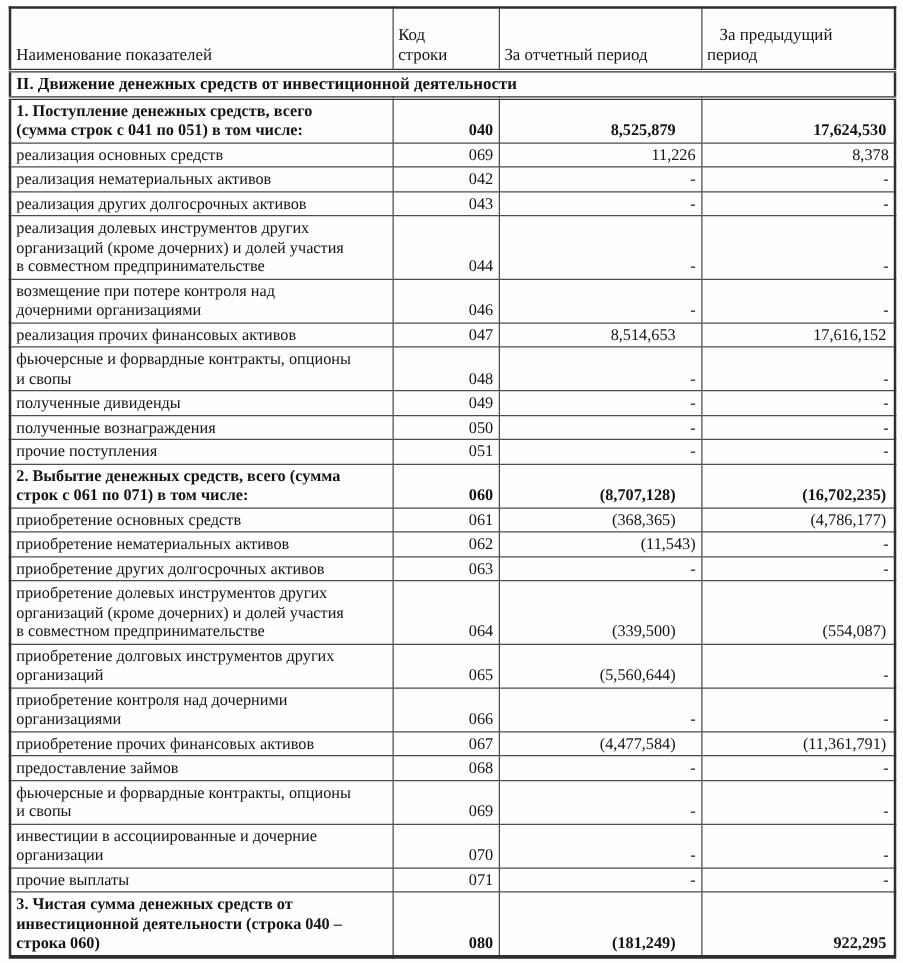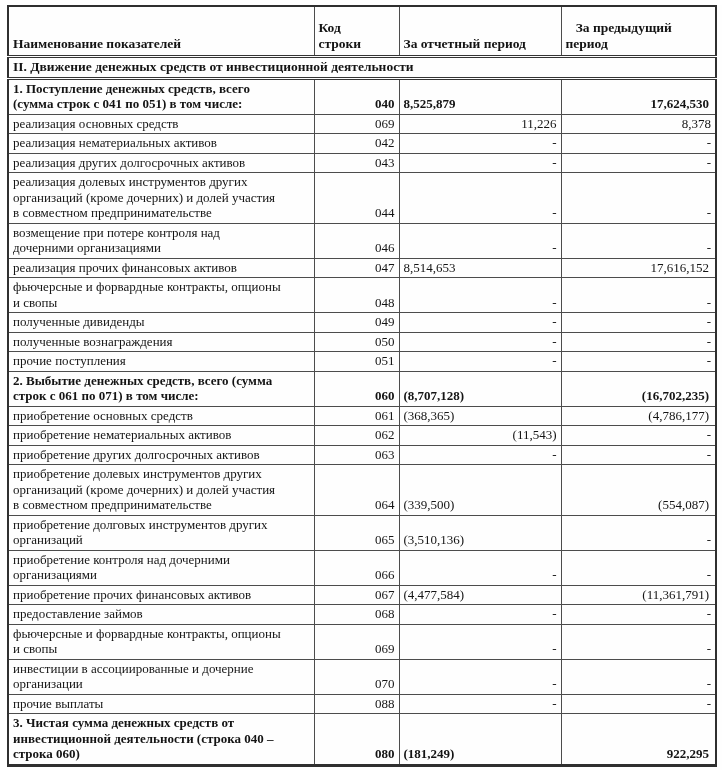--- a/index.html
+++ b/index.html
@@ -32,21 +32,21 @@
   td, th {
     border: 1px solid #4c4c4c;
     font-size: 13px;
     line-height: 15.5px;
     padding: 1px 4px 2px 4px;
     vertical-align: bottom;
     overflow: hidden;
   }
   thead th {
     text-align: left;
-    font-weight: bold;
+    font-weight: normal;
     font-size: 13.5px;
     line-height: 16px;
     white-space: pre-line;
     height: 44px;
     vertical-align: bottom;
     border-bottom: 3px double #343434;
     padding-bottom: 3px;
   }
   tr.section td {
     font-weight: bold;
@@ -58,21 +58,21 @@
   td.lbl {
     white-space: pre-line;
     text-align: left;
     padding-left: 4px;
   }
   td.code {
     text-align: right;
     padding-left: 2px;
   }
   td.val-c { text-align: right; }
-  td.val-r3 { text-align: left; padding-right: 20px; }
+  td.val-r3 { text-align: right; padding-right: 20px; }
   td.val-r4 { text-align: right; padding-right: 6px; }
   tr.bold td { font-weight: bold; }
 </style>
 </head>
 <body>
 
 <div class="sheet">
   <table class="fin">
     <colgroup>
       <col class="c1">
@@ -195,21 +195,21 @@
 организаций (кроме дочерних) и долей участия
 в совместном предпринимательстве</td>
           <td class="code">064</td>
           <td class="val-r3">(339,500)</td>
           <td class="val-r4">(554,087)</td>
         </tr>
         <tr>
           <td class="lbl">приобретение долговых инструментов других
 организаций</td>
           <td class="code">065</td>
-          <td class="val-r3">(3,510,136)</td>
+          <td class="val-r3">(5,560,644)</td>
           <td class="val-c">-</td>
         </tr>
         <tr>
           <td class="lbl">приобретение контроля над дочерними
 организациями</td>
           <td class="code">066</td>
           <td class="val-c">-</td>
           <td class="val-c">-</td>
         </tr>
         <tr>
@@ -233,21 +233,21 @@
         </tr>
         <tr>
           <td class="lbl">инвестиции в ассоциированные и дочерние
 организации</td>
           <td class="code">070</td>
           <td class="val-c">-</td>
           <td class="val-c">-</td>
         </tr>
         <tr>
           <td class="lbl">прочие выплаты</td>
-          <td class="code">088</td>
+          <td class="code">071</td>
           <td class="val-c">-</td>
           <td class="val-c">-</td>
         </tr>
         <tr class="bold">
           <td class="lbl">3. Чистая сумма денежных средств от
 инвестиционной деятельности (строка 040 –
 строка 060)</td>
           <td class="code">080</td>
           <td class="val-r3">(181,249)</td>
           <td class="val-r4">922,295</td>

